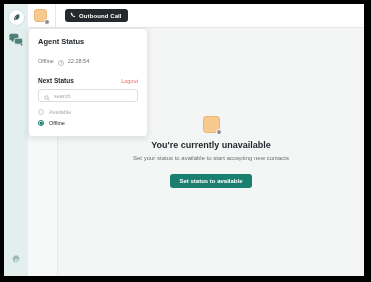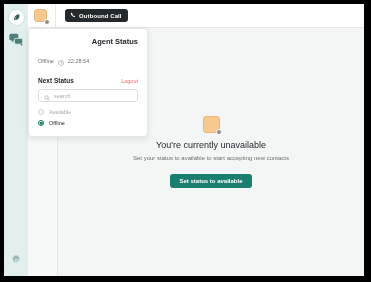--- a/index.html
+++ b/index.html
@@ -137,21 +137,21 @@
     position: relative;
     width: 17px; height: 17px;
     margin: 0 auto 7px auto;
   }
   #empty-avatar-wrap .avatar-square {
     width: 17px; height: 17px;
     border-radius: 3px;
   }
   #empty-title {
     font-size: 9px;
-    font-weight: normal;
+    font-weight: bold;
     color: #24292e;
     margin-bottom: 5px;
   }
   #empty-subtitle {
     font-size: 6px;
     color: #6a7176;
     margin-bottom: 8px;
   }
   #set-status-button {
     display: inline-block;
@@ -177,21 +177,20 @@
     border-radius: 4px;
     box-shadow: 0 2px 6px rgba(0,0,0,0.10);
     padding: 8px 9px 10px 9px;
     z-index: 40;
   }
   #panel-title {
     font-size: 7.5px;
     font-weight: bold;
     color: #24292e;
     margin-bottom: 6px;
-    text-align: right;
   }
   #current-status-row {
     display: flex;
     align-items: center;
     gap: 4px;
     margin-bottom: 7px;
   }
   #current-status-label {
     font-size: 5.5px;
     color: #6a7176;

